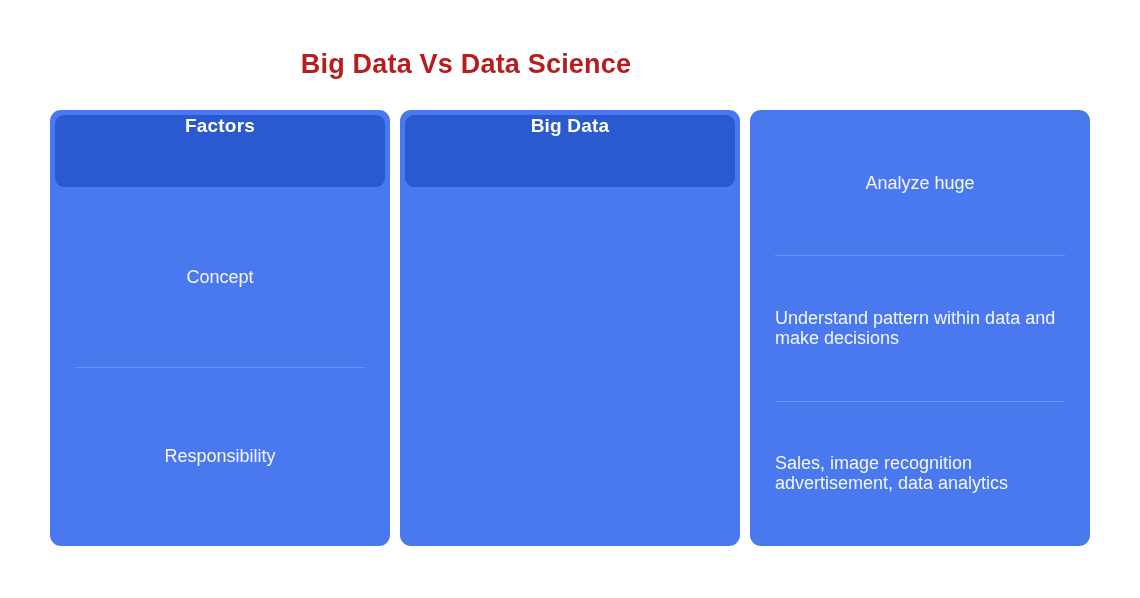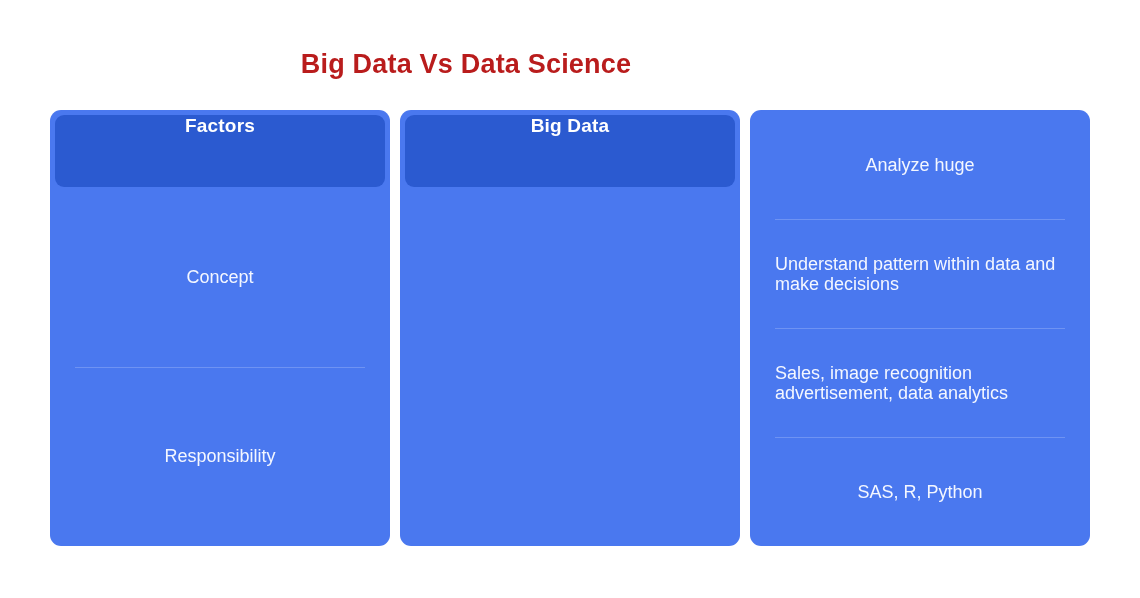--- a/index.html
+++ b/index.html
@@ -131,20 +131,17 @@
       <div class="column-body">
         <div class="cell">
           <span class="cell-text">Analyze huge</span>
         </div>
         <div class="cell">
           <span class="cell-text">Understand pattern within data and make decisions</span>
         </div>
         <div class="cell">
           <span class="cell-text">Sales, image recognition advertisement, data analytics</span>
         </div>
-        <div class="cell">
-          <span class="cell-text">SAS, R, Python</span>
-        </div>
       </div>
     </div>
 
   </div>
 </div>
 
 </body></html>

